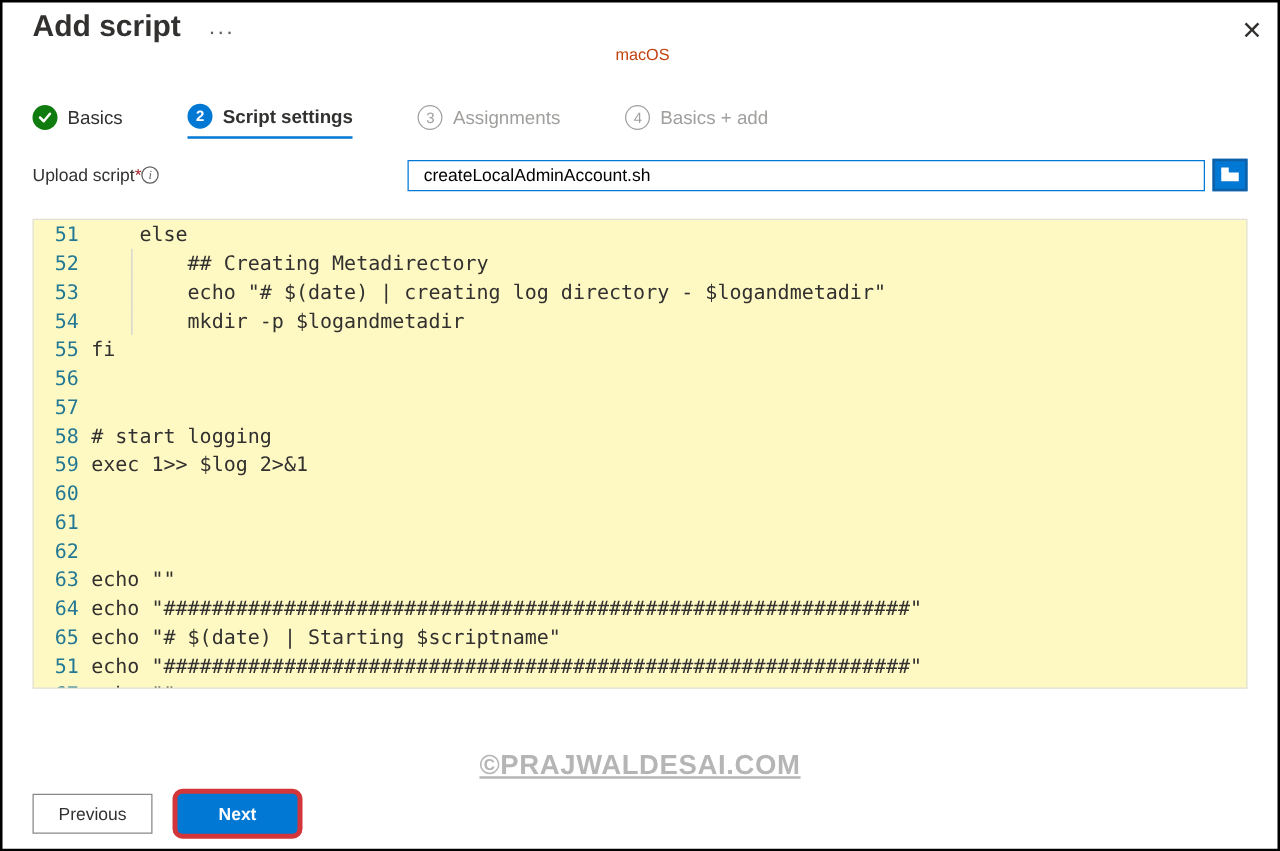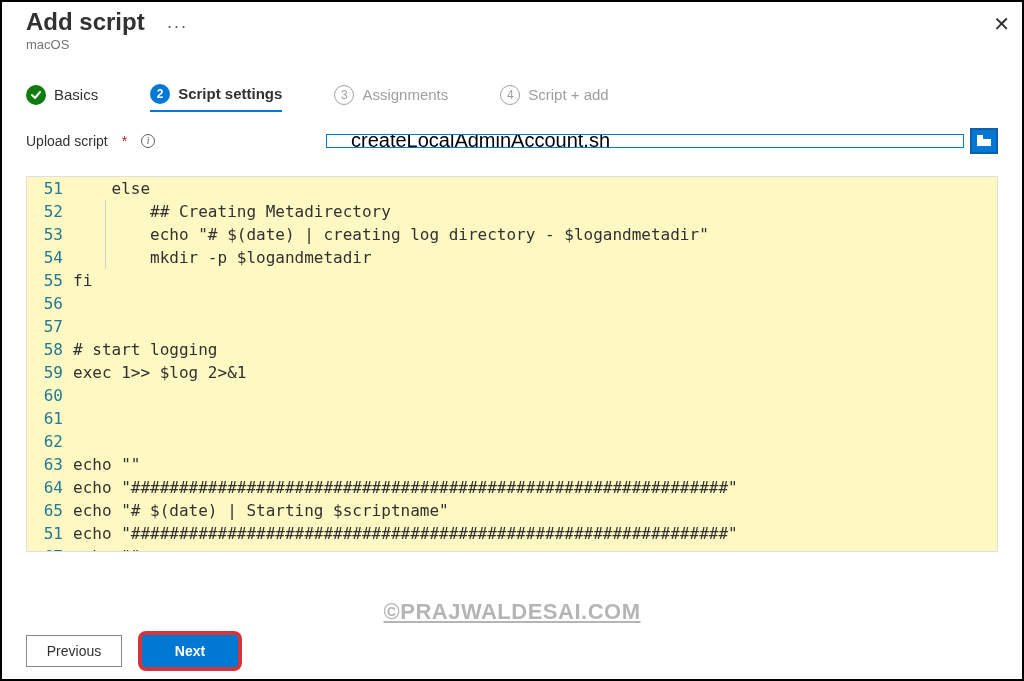--- a/index.html
+++ b/index.html
@@ -29,22 +29,23 @@
     display: inline-block;
     vertical-align: middle;
     font-size: 18px;
     color: #605e5c;
     margin-left: 18px;
     letter-spacing: 1px;
     cursor: pointer;
   }
   .subtitle {
     font-size: 13px;
-    color: #737373;
+    color: #c2410c;
     margin-top: 0px;
+    text-align: center;
   }
   .closebtn {
     position: absolute;
     right: 12px;
     top: 10px;
     font-size: 20px;
     color: #323130;
     cursor: pointer;
   }
   
@@ -96,42 +97,42 @@
   .upload-row {
     display: flex;
     align-items: center;
     padding: 8px 24px 16px 24px;
   }
   .upload-label {
     flex: 0 0 300px;
     font-size: 14px;
     display: flex;
     align-items: center;
-    gap: 14px;
+    gap: 0;
   }
   .req { color: #a4262c; }
   .info-icon {
     width: 14px; height: 14px;
     border: 1px solid #605e5c;
     border-radius: 50%;
     display: inline-flex;
     align-items: center;
     justify-content: center;
     font-size: 10px;
     color: #605e5c;
     font-style: italic;
     font-family: Georgia, serif;
   }
   .upload-input {
     flex: 1;
     border: 1px solid #0078d4;
-    padding: 4px 24px;
-    font-size: 20px;
+    padding: 4px 12px;
+    font-size: 14px;
     margin-right: 6px;
-    height: 14px;
+    height: 25px;
     outline: none;
   }
   .browse {
     width: 28px;
     height: 26px;
     background: #0078d4;
     border: 2px solid #1060a8;
     display: flex;
     align-items: center;
     justify-content: center;
@@ -238,21 +239,21 @@
   <div class="step current">
     <span class="circle active">2</span>
     <span class="label">Script settings</span>
   </div>
   <div class="step pending">
     <span class="circle pending">3</span>
     <span class="label">Assignments</span>
   </div>
   <div class="step pending">
     <span class="circle pending">4</span>
-    <span class="label">Script + add</span>
+    <span class="label">Basics + add</span>
   </div>
 </div>
 
 <div class="upload-row">
   <div class="upload-label">
     <span>Upload script</span>
     <span class="req">*</span>
     <span class="info-icon">i</span>
   </div>
   <input class="upload-input" type="text" value="createLocalAdminAccount.sh" style="">

